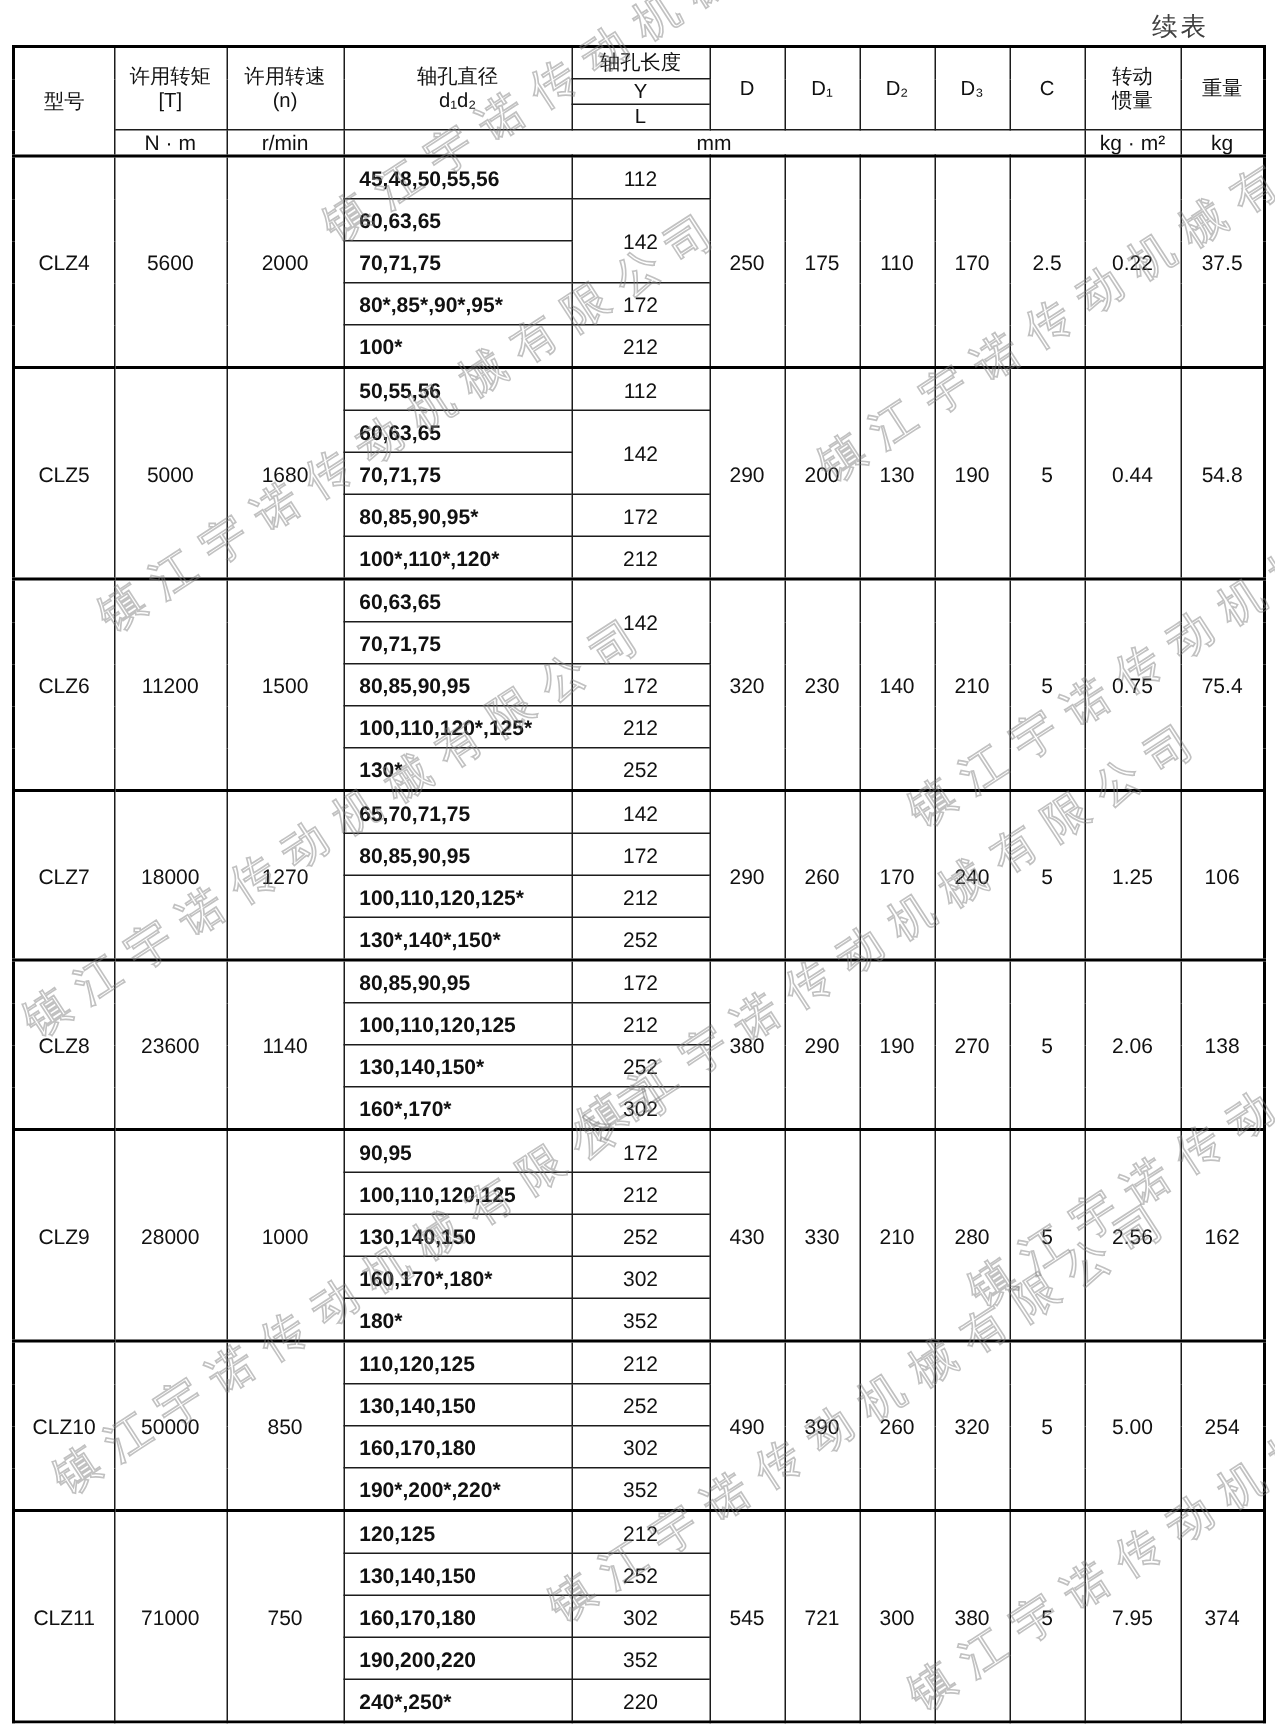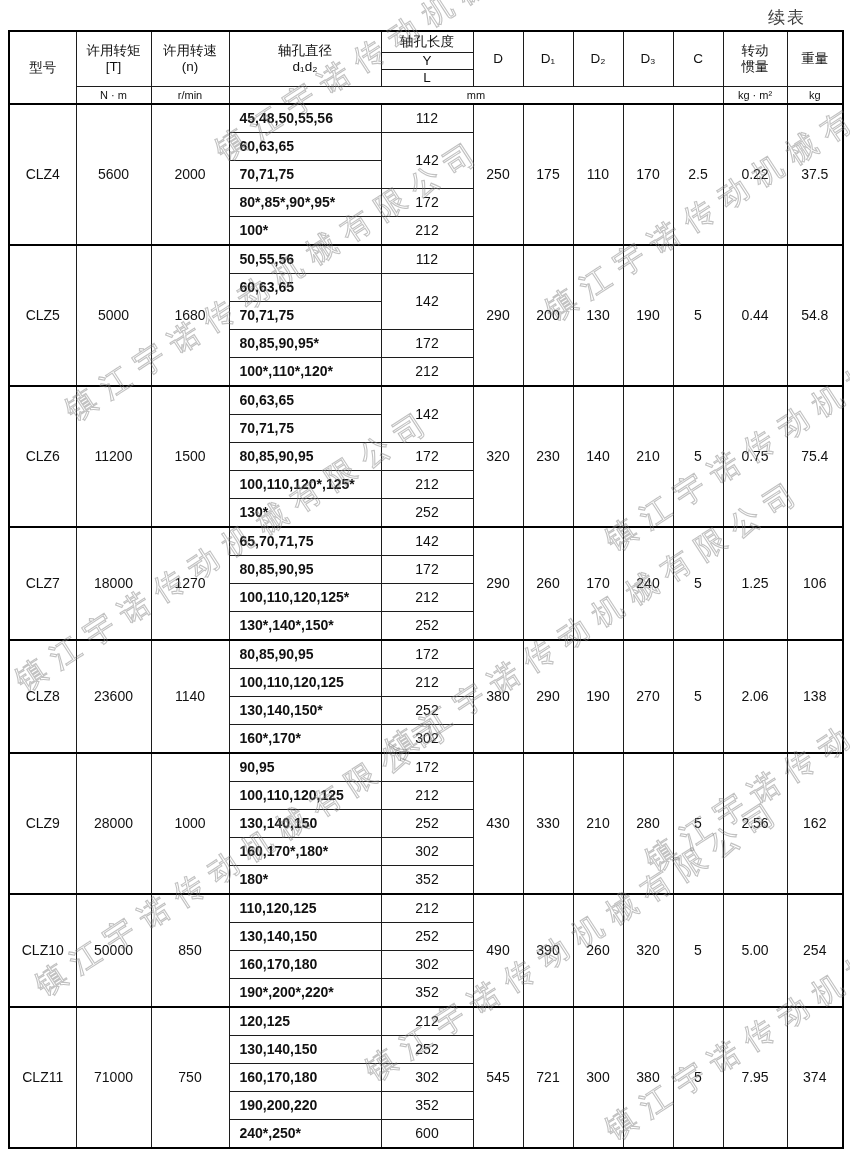--- a/index.html
+++ b/index.html
@@ -18,21 +18,21 @@
   }
   .spec th,.spec td{
     border:1px solid #1c1c1c;
     font-weight:normal;text-align:center;vertical-align:middle;
     padding:0;font-size:14px;line-height:1.15;
     background:transparent;
   }
   .spec thead th{font-size:13.5px;}
   .spec thead tr.hr1 th{height:20px;}
   .spec thead tr.hr2 th,.spec thead tr.hr3 th{height:16px;}
-  .spec thead tr.hr4 th{height:16px;font-size:11px;}
+  .spec thead tr.hr4 th{height:16px;font-size:14px;}
   .spec thead tr.hr4 th{border-bottom:2px solid #000;}
   .spec tbody td{height:27px;}
   .spec tbody tr.block-start td{border-top:2px solid #000;}
   .spec td.bore{text-align:left;padding-left:10px;font-weight:bold;}
   .two-line span{display:block;}
   
   #watermark-layer{position:absolute;inset:0;pointer-events:none;z-index:5;}
   .wm{
     position:absolute;white-space:nowrap;
     font-size:30px;letter-spacing:11px;
@@ -321,21 +321,21 @@
       <tr>
         <td class="bore">160,170,180</td>
         <td>302</td>
       </tr>
       <tr>
         <td class="bore">190,200,220</td>
         <td>352</td>
       </tr>
       <tr>
         <td class="bore">240*,250*</td>
-        <td>600</td>
+        <td>220</td>
       </tr>
     </tbody>
 </table>
 
 <div id="watermark-layer">
     <div class="wm" style="left: 230px; top: 130px;">镇江宇诺传动机械有限公司</div>
     <div class="wm" style="left: 560px; top: 290px;">镇江宇诺传动机械有限公司</div>
     <div class="wm" style="left: 80px; top: 390px;">镇江宇诺传动机械有限公司</div>
     <div class="wm" style="left: 620px; top: 520px;">镇江宇诺传动机械有限公司</div>
     <div class="wm" style="left: 30px; top: 660px;">镇江宇诺传动机械有限公司</div>

